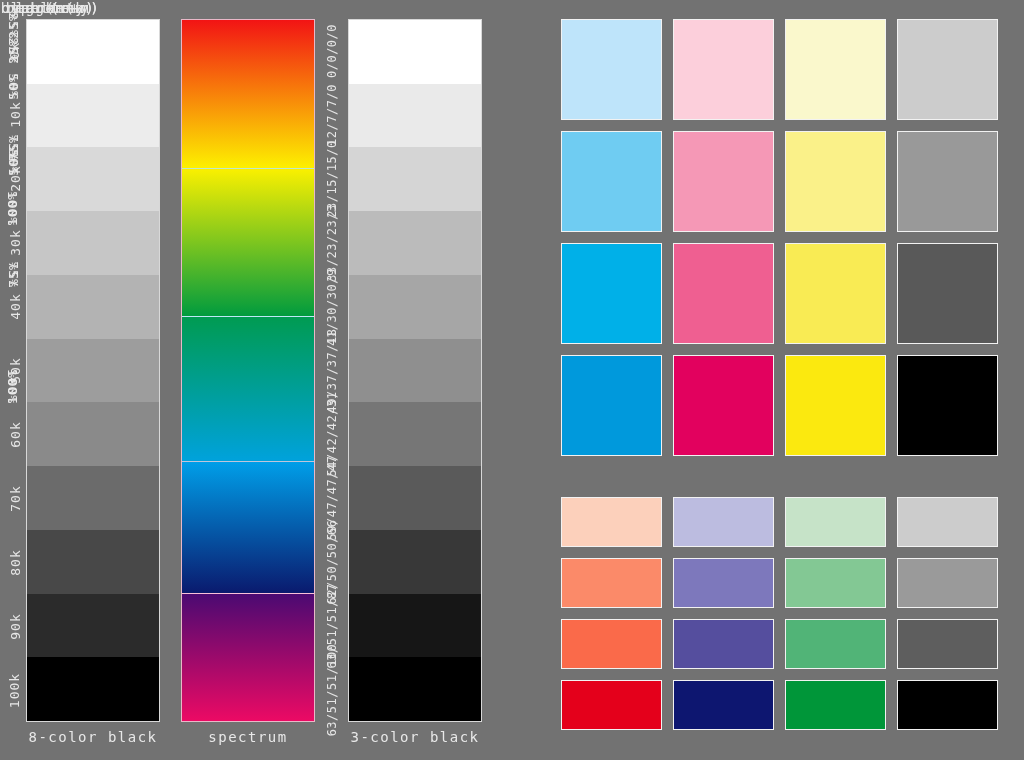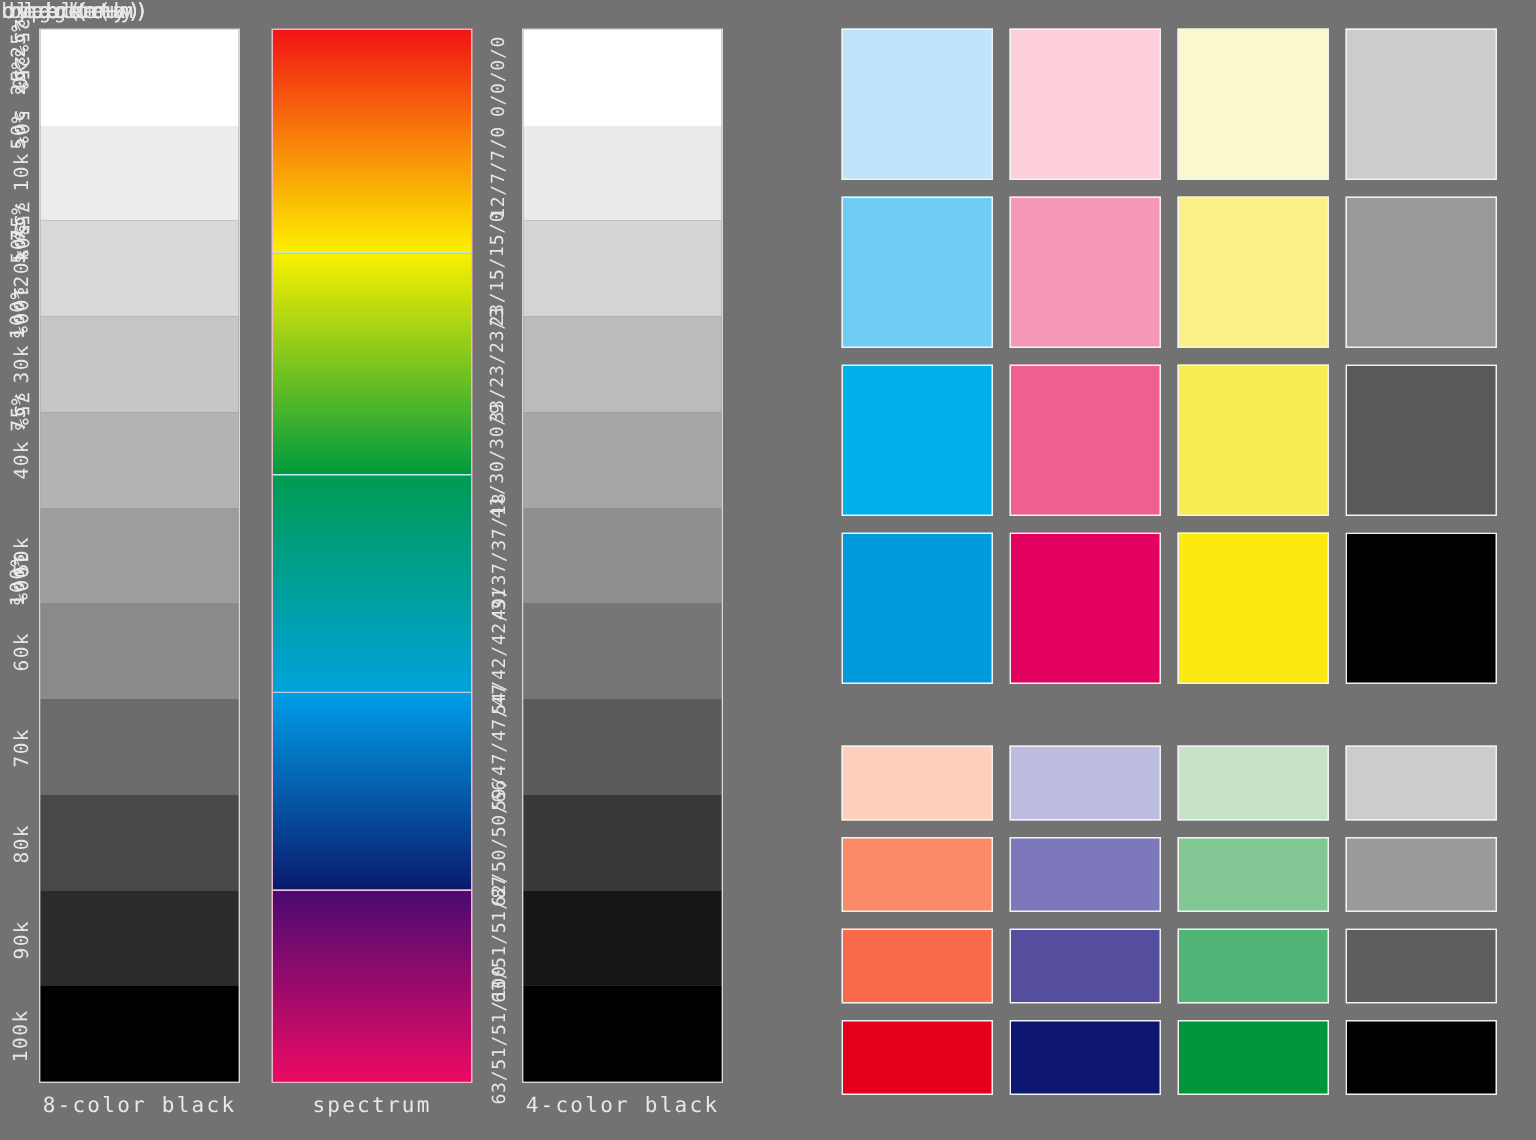--- a/index.html
+++ b/index.html
@@ -195,21 +195,21 @@
       <div class="step" style="background: rgb(213, 213, 213);"></div>
       <div class="step" style="background: rgb(187, 187, 187);"></div>
       <div class="step" style="background: rgb(166, 166, 166);"></div>
       <div class="step" style="background: rgb(143, 143, 143);"></div>
       <div class="step" style="background: rgb(118, 118, 118);"></div>
       <div class="step" style="background: rgb(90, 90, 90);"></div>
       <div class="step" style="background: rgb(56, 56, 56);"></div>
       <div class="step" style="background: rgb(22, 22, 22);"></div>
       <div class="step" style="background: rgb(0, 0, 0);"></div>
     </div>
-  <div class="caption" style="left:348px;top:729px;width:134px;">4-color black</div>
+  <div class="caption" style="left:348px;top:729px;width:134px;">3-color black</div>
 
   <div class="grid-wrap" id="grid-cmyk">
     <div class="grid">
         <div class="cell" style="background: rgb(190, 228, 250);"></div>
         <div class="cell" style="background: rgb(252, 207, 219);"></div>
         <div class="cell" style="background: rgb(250, 248, 204);"></div>
         <div class="cell" style="background: rgb(204, 204, 204);"></div>
         <div class="cell" style="background: rgb(111, 204, 242);"></div>
         <div class="cell" style="background: rgb(245, 152, 182);"></div>
         <div class="cell" style="background: rgb(250, 241, 137);"></div>

